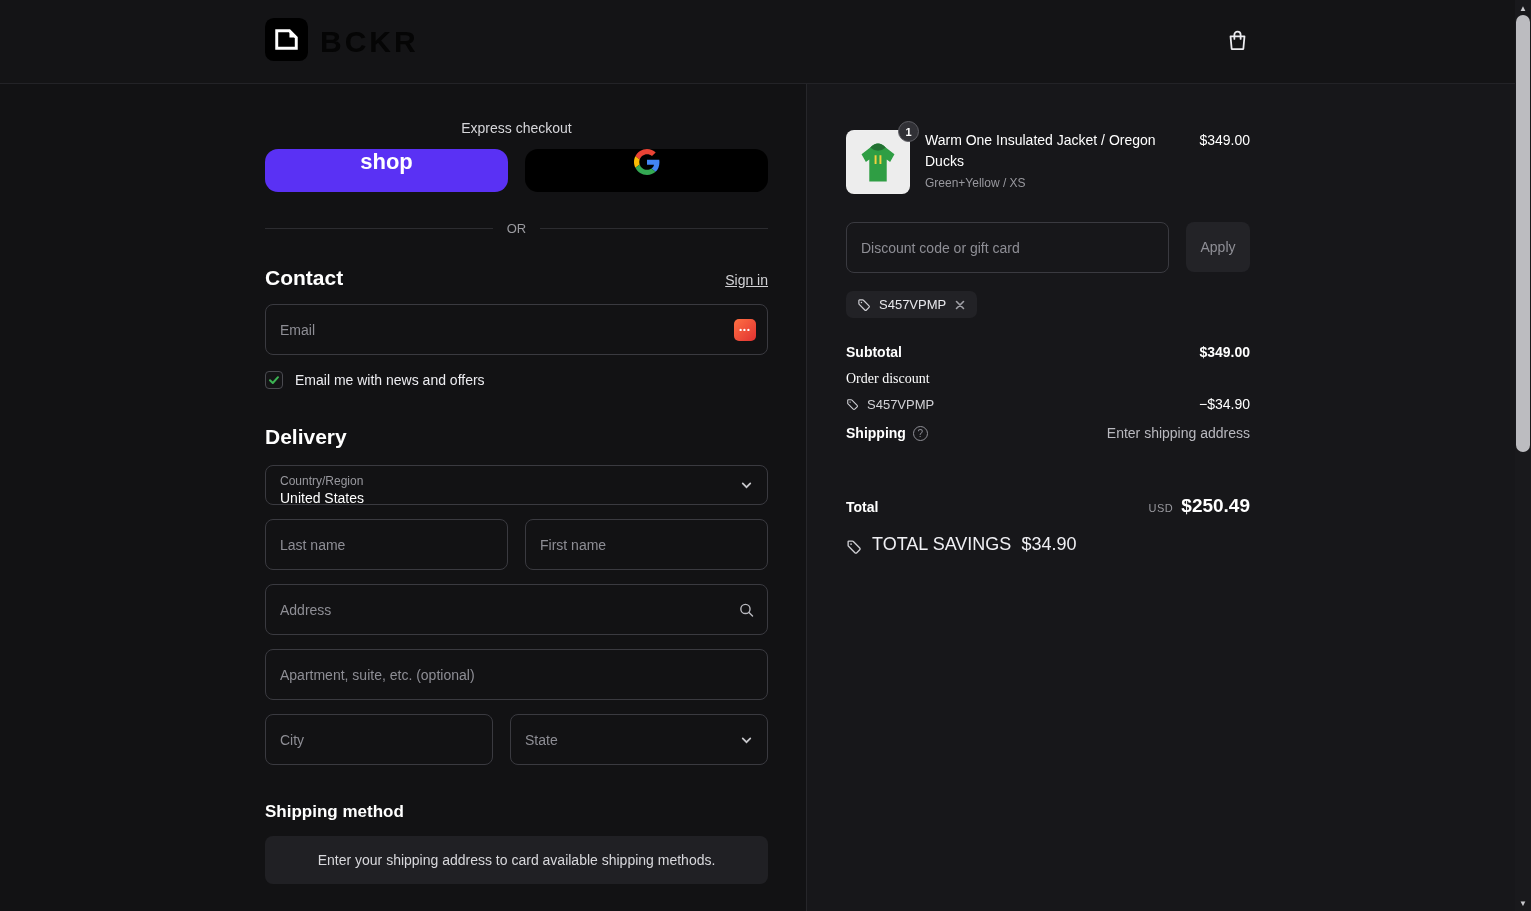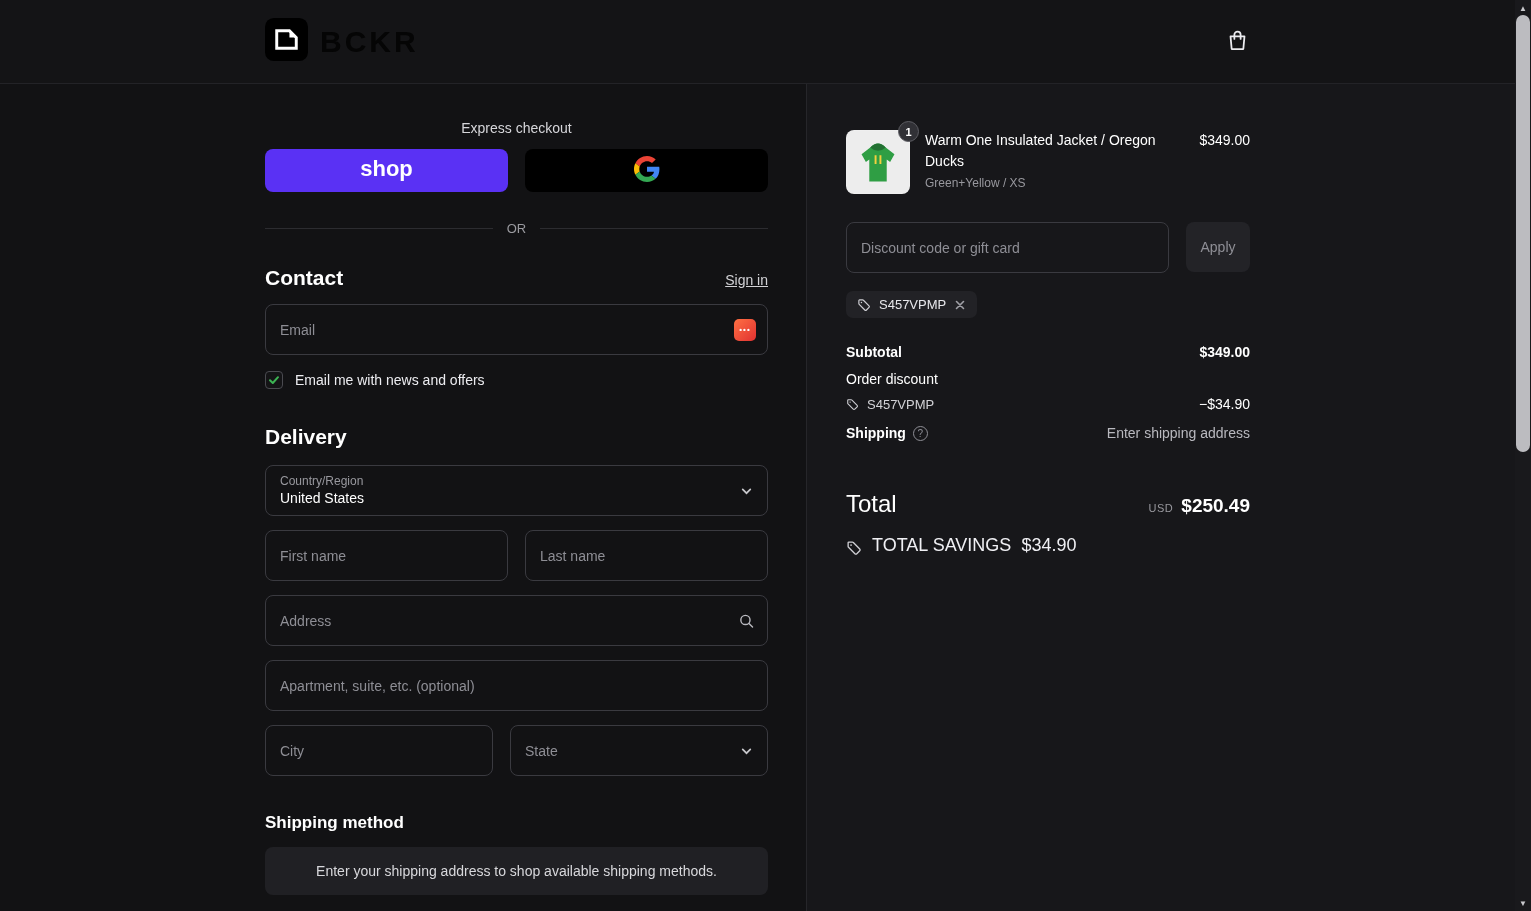--- a/index.html
+++ b/index.html
@@ -17,21 +17,21 @@
   .cart-btn { background:none; border:none; cursor:pointer; color:#ececf0; display:flex; }
   
   .body { display:flex; height:827px; }
   .main-col { width:807px; border-right:1px solid #26262a; background:#121214; }
   .main-inner { width:503px; margin-left:auto; margin-right:38px; padding-top:36px; }
   .summary-col { flex:1; background:#17171a; }
   .summary-inner { width:404px; margin-left:39px; padding-top:46px; }
   
   .express-title { text-align:center; font-size:14px; color:#d6d6da; }
   .express-buttons { display:flex; gap:17px; margin-top:13px; }
-  .pay-btn { flex:1; height:43px; border-radius:8px; border:none; display:flex; align-items:center; justify-content:center; cursor:pointer; }
+  .pay-btn { flex:1; height:43px; border-radius:13px; border:none; display:flex; justify-content:center; cursor:pointer; }
   .shop-pay { background:var(--shop-pay-purple,#5a31f4); color:#fff; font-size:22px; font-weight:700; font-family:inherit; padding-bottom:3px; }
   .google-pay { background:#000; }
   .or-row { display:flex; align-items:center; gap:14px; margin-top:29px; color:#9a9a9f; font-size:13px; }
   .or-row .line { flex:1; height:1px; background:#2c2c30; }
   
   .section-head { display:flex; justify-content:space-between; align-items:baseline; margin-top:30px; }
   .h2 { font-size:21px; font-weight:700; }
   .sign-in { color:#d2d2d6; font-size:14px; text-decoration:underline; cursor:pointer; background:none; border:none; font-family:inherit; }
   .field { position:relative; margin-top:14px; }
   .text-input {
@@ -42,21 +42,21 @@
   .email-wrap .text-input { padding-right:72px; }
   .pw-icon {
     position:absolute; right:12px; top:50%; transform:translateY(-50%);
     width:22px; height:22px; border-radius:5px;
     background:linear-gradient(135deg,#ff7043,#e03131);
     display:flex; align-items:center; justify-content:center;
     color:#fff; font-size:8px; letter-spacing:1px; font-weight:700;
   }
   .checkbox-row { display:flex; align-items:center; gap:12px; margin-top:16px; font-size:14px; color:#ececf0; cursor:pointer; }
   .checkbox { width:18px; height:18px; flex:none; border:1px solid #4a4a50; border-radius:4px; background:#141416; display:flex; align-items:center; justify-content:center; }
-  .select-field { margin-top:16px; height:51px; border:1px solid #3a3a40; border-radius:8px; padding:8px 14px; position:relative; cursor:pointer; }
+  .select-field { margin-top:16px; height:40px; border:1px solid #3a3a40; border-radius:8px; padding:8px 14px; position:relative; cursor:pointer; }
   .select-label { font-size:12px; color:#98989e; }
   .select-value { font-size:14px; margin-top:2px; color:#fff; }
   .chevron { position:absolute; right:14px; top:50%; transform:translateY(-50%); color:#c8c8cc; display:flex; }
   .row-2 { display:flex; gap:17px; }
   .row-2 .field { flex:1; }
   .row-3 { display:flex; gap:17px; margin-top:14px; }
   .row-3 > * { flex:1; }
   .state-select { height:51px; border:1px solid #3a3a40; border-radius:8px; display:flex; align-items:center; padding:0 14px; color:#8e8e95; font-size:14px; position:relative; cursor:pointer; }
   .field-icon { position:absolute; right:13px; top:50%; transform:translateY(-50%); color:#b9b9bf; display:flex; }
   .shipping-heading { font-size:17px; font-weight:700; margin-top:37px; }
@@ -84,21 +84,21 @@
   .chip { display:inline-flex; align-items:center; gap:8px; background:#222226; border-radius:7px; padding:6px 11px; font-size:13px; color:#e8e8ec; }
   .chip-x { background:none; border:none; color:#a0a0a6; cursor:pointer; display:flex; padding:0; }
   .totals { margin-top:26px; font-size:14px; }
   .t-row { display:flex; justify-content:space-between; align-items:center; margin-top:11px; }
   .semibold { font-weight:600; }
   .code-left { display:flex; align-items:center; gap:8px; color:#d2d2d6; font-size:13px; }
   .ship-left { display:flex; align-items:center; gap:7px; font-weight:600; }
   .muted-val { color:#b9b9bf; }
   .q-icon { width:15px; height:15px; border-radius:50%; border:1px solid #8e8e95; color:#8e8e95; font-size:10px; display:flex; align-items:center; justify-content:center; font-weight:400; }
   .total-row { margin-top:23px; align-items:baseline; }
-  .total-label { font-size:24px; font-weight:400; }
+  .total-label { font-size:14px; font-weight:700; }
   .total-right { display:flex; align-items:baseline; gap:8px; }
   .currency { font-size:11px; color:#98989e; letter-spacing:.5px;margin-top:38px; }
   .total-value { font-size:19px; font-weight:700; }
   .savings-row { display:flex; align-items:flex-end; gap:10px; margin-top:17px; font-size:18px; font-weight:400; color:#f0f0f4; }
   .tag-icon { display:flex; color:#cfcfd4; }
   
   .scrollbar { position:absolute; top:0; right:0; width:16px; height:100%; background:#19191c; z-index:20; }
   .sb-arrow { position:absolute; left:0; width:16px; height:14px; color:#c9c9cd; font-size:8px; display:flex; align-items:center; justify-content:center; cursor:pointer; }
   .sb-up { top:1px; } .sb-down { bottom:1px; }
   .sb-thumb { position:absolute; top:15px; left:1px; right:1px; height:437px; background:#bcbcc0; border-radius:8px; cursor:pointer; }
@@ -183,24 +183,24 @@
           <div class="select-label">Country/Region</div>
           <div class="select-value">United States</div>
           <span class="chevron">
             <svg width="13" height="13" viewBox="0 0 12 12" fill="none" stroke="currentColor" stroke-width="1.6" stroke-linecap="round">
                 <path d="M2.5 4.5 L6 8 L9.5 4.5"></path>
               </svg>
           </span>
         </div>
         <div class="row-2">
           <div class="field">
+            <input class="text-input" type="text" placeholder="Last name" style="">
+          </div>
+          <div class="field">
             <input class="text-input" type="text" placeholder="First name" style="">
-          </div>
-          <div class="field">
-            <input class="text-input" type="text" placeholder="Last name" style="">
           </div>
         </div>
         <div class="field">
           <input class="text-input" type="text" style="padding-right: 42px;" placeholder="Address">
           <span class="field-icon">
             <svg width="17" height="17" viewBox="0 0 24 24" fill="none" stroke="currentColor" stroke-width="2" stroke-linecap="round">
                 <circle cx="10.5" cy="10.5" r="6.5"></circle>
                 <path d="M15.5 15.5 L20.5 20.5"></path>
               </svg>
           </span>
@@ -216,21 +216,21 @@
             <span>State</span>
             <span class="chevron">
               <svg width="13" height="13" viewBox="0 0 12 12" fill="none" stroke="currentColor" stroke-width="1.6" stroke-linecap="round">
                   <path d="M2.5 4.5 L6 8 L9.5 4.5"></path>
                 </svg>
             </span>
           </div>
         </div>
 
         <div class="shipping-heading">Shipping method</div>
-        <div class="shipping-notice">Enter your shipping address to shop available shipping methods.</div>
+        <div class="shipping-notice">Enter your shipping address to card available shipping methods.</div>
 
       </div>
     </div>
 
     <div class="summary-col">
       <div class="summary-inner">
 
         <div class="item-row">
           <div class="thumb-wrap">
             <div class="thumb">
@@ -273,21 +273,21 @@
                 </svg>
             </button>
           </span>
         </div>
 
         <div class="totals">
           <div class="t-row">
             <span class="semibold">Subtotal</span>
             <span class="semibold">$349.00</span>
           </div>
-          <div class="t-row" style="">
+          <div class="t-row" style="font-family:Liberation Serif, serif;">
             <span>Order discount</span>
           </div>
           <div class="t-row" style="margin-top:9px;">
             <span class="code-left">
               <span class="tag-icon">
                 <svg width="13" height="13" viewBox="0 0 24 24" fill="none" stroke="currentColor" stroke-width="2" stroke-linejoin="round">
                     <path d="M20.6 13.4 L11 3.8 A2 2 0 0 0 9.6 3.2 H4.2 a1 1 0 0 0 -1 1 v5.4 c0 .53 .21 1.04 .59 1.41 l9.58 9.59 a2 2 0 0 0 2.83 0 l4.4 -4.4 a2 2 0 0 0 0 -2.8 z"></path>
                     <circle cx="7.6" cy="7.6" r="1.3" fill="currentColor" stroke="none"></circle>
                   </svg>
               </span>

